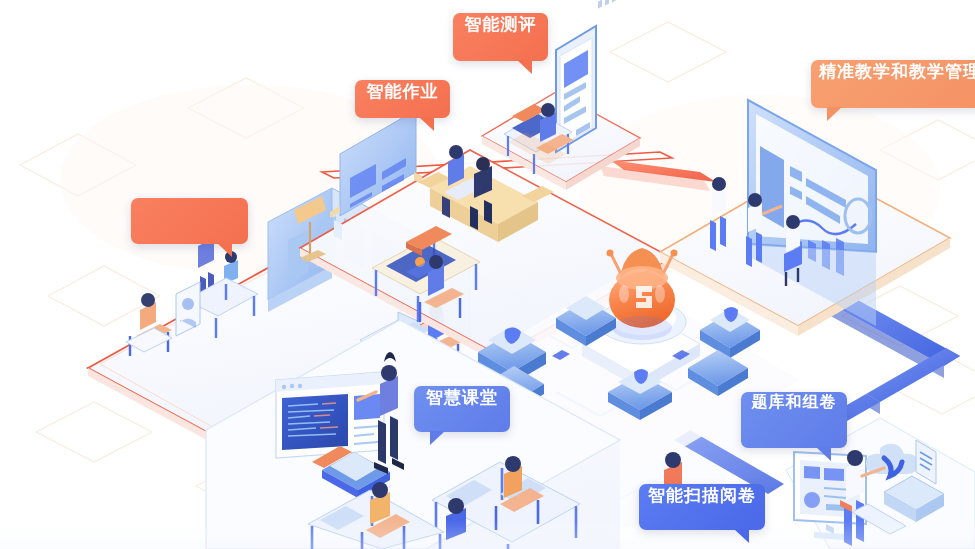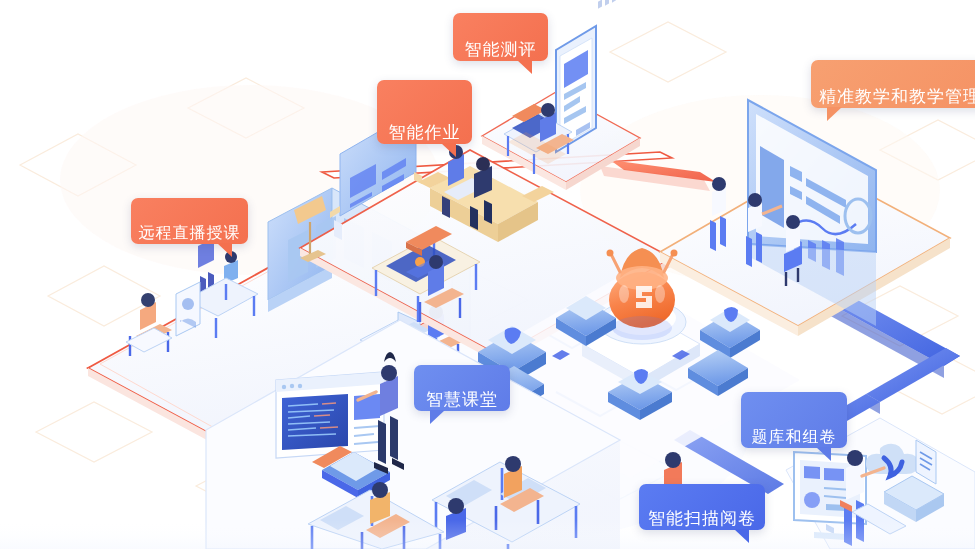--- a/index.html
+++ b/index.html
@@ -8,23 +8,23 @@
     background:#ffffff;
     font-family:"Liberation Sans","DejaVu Sans",sans-serif;
     position:relative;
   }
   #stage{position:absolute;inset:0;overflow:hidden;background:#fff;}
   #art{position:absolute;left:0;top:0;width:975px;height:549px;}
 
   
   .label{
     position:absolute;
-    display:flex;align-items:flex-end;justify-content:center;
+    display:flex;align-items:flex-start;justify-content:center;
     color:#ffffff;
-    font-weight:normal;
+    font-weight:bold;
     letter-spacing:1px;
     border-radius:7px;
     box-shadow:0 3px 10px rgba(60,70,120,.18);
     white-space:nowrap;
     user-select:none;
   }
   .label .tail{
     position:absolute;width:0;height:0;
     border-style:solid;
   }
@@ -37,24 +37,24 @@
   .label.blue{background:linear-gradient(135deg,#6f8ff0 0%,#5f7ce8 100%);}
   .label.blue .tail{border-width:14px 0 0 15px;border-color:#5f7ce8 transparent transparent transparent;}
   .label.blue-strong{background:linear-gradient(135deg,#5b7cf2 0%,#4a68e8 100%);}
   .label.blue-strong .tail{border-width:14px 0 0 15px;border-color:#4a68e8 transparent transparent transparent;}
 
   .tail-br{right:16px;bottom:-13px;}
   .tail-bl{left:16px;bottom:-13px;transform:scaleX(-1);}
 
   
   #lbl-assessment {left:453px;top:13px;  width:95px; height:48px; font-size:17px;}
-  #lbl-homework   {left:355px;top:80px;  width:95px; height:64px; font-size:17px;margin-left:22px;}
+  #lbl-homework   {left:355px;top:80px;  width:95px; height:38px; font-size:17px;}
   #lbl-precision  {left:811px;top:60px;  width:178px;height:48px; font-size:17px;}
   #lbl-remote     {left:131px;top:198px; width:117px;height:46px; font-size:16px;}
-  #lbl-smartclass {left:414px;top:365px; width:96px; height:46px; font-size:17px;}
+  #lbl-smartclass {left:414px;top:386px; width:96px; height:46px; font-size:17px;}
   #lbl-bank       {left:741px;top:392px; width:106px;height:56px; font-size:16px;}
   #lbl-scan       {left:639px;top:484px; width:126px;height:46px; font-size:17px;}
 </style>
 </head>
 <body>
 
 <div id="stage">
 
 <svg id="art" viewBox="0 0 975 549" xmlns="http://www.w3.org/2000/svg">
   <defs>
@@ -608,21 +608,20 @@
   <span>智能作业</span>
   <i class="tail tail-br"></i>
 </div>
 
 <div class="label orange-light" id="lbl-precision">
   <span>精准教学和教学管理</span>
   <i class="tail tail-bl"></i>
 </div>
 
 <div class="label orange" id="lbl-remote">
-  <span>远程直播授课</span>
   <i class="tail tail-br"></i>
 </div>
 
 <div class="label blue" id="lbl-smartclass">
   <span>智慧课堂</span>
   <i class="tail tail-bl"></i>
 </div>
 
 <div class="label blue" id="lbl-bank">
   <span>题库和组卷</span>

